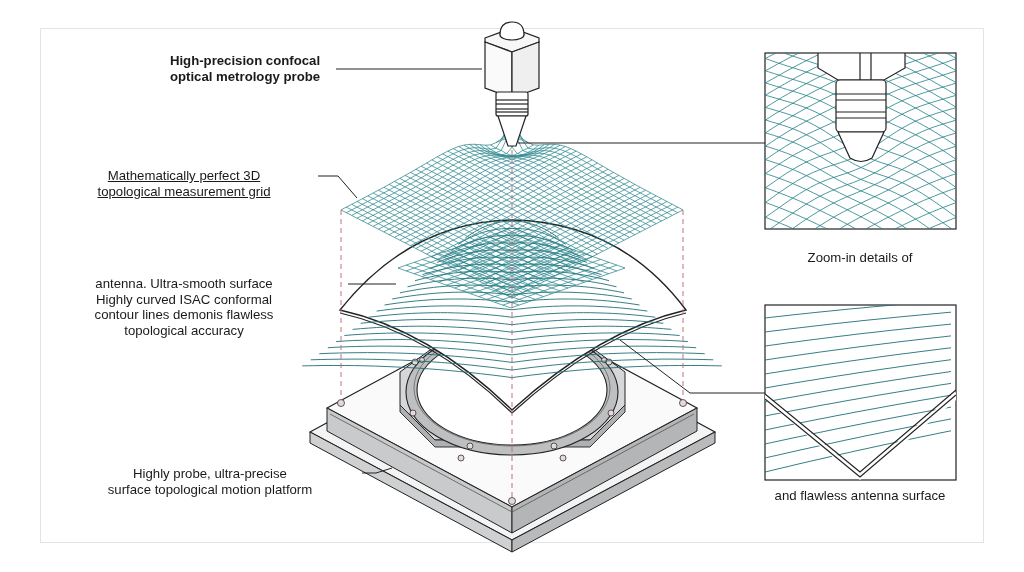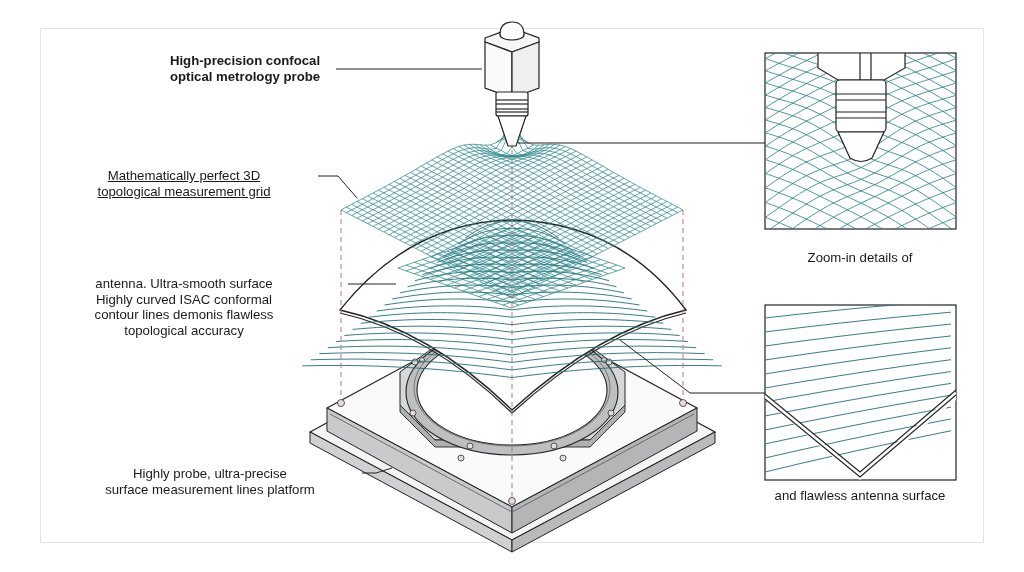--- a/index.html
+++ b/index.html
@@ -331,20 +331,20 @@
   <span class="ln">topological measurement grid</span>
 </div>
 <div class="label" style="left:184px;top:276px;transform:translateX(-50%);">
   <span class="ln">antenna. Ultra-smooth surface</span>
   <span class="ln">Highly curved ISAC conformal</span>
   <span class="ln">contour lines demonis flawless</span>
   <span class="ln">topological accuracy</span>
 </div>
 <div class="label" style="left:210px;top:466px;transform:translateX(-50%);">
   <span class="ln">Highly probe, ultra-precise</span>
-  <span class="ln">surface measurement lines platform</span>
+  <span class="ln">surface topological motion platform</span>
 </div>
 <div class="label" style="left:860px;top:250px;transform:translateX(-50%);">
   <span class="ln">Zoom-in details of</span>
 </div>
 <div class="label" style="left:860px;top:488px;transform:translateX(-50%);">
   <span class="ln">and flawless antenna surface</span>
 </div>
 
 </body></html>

